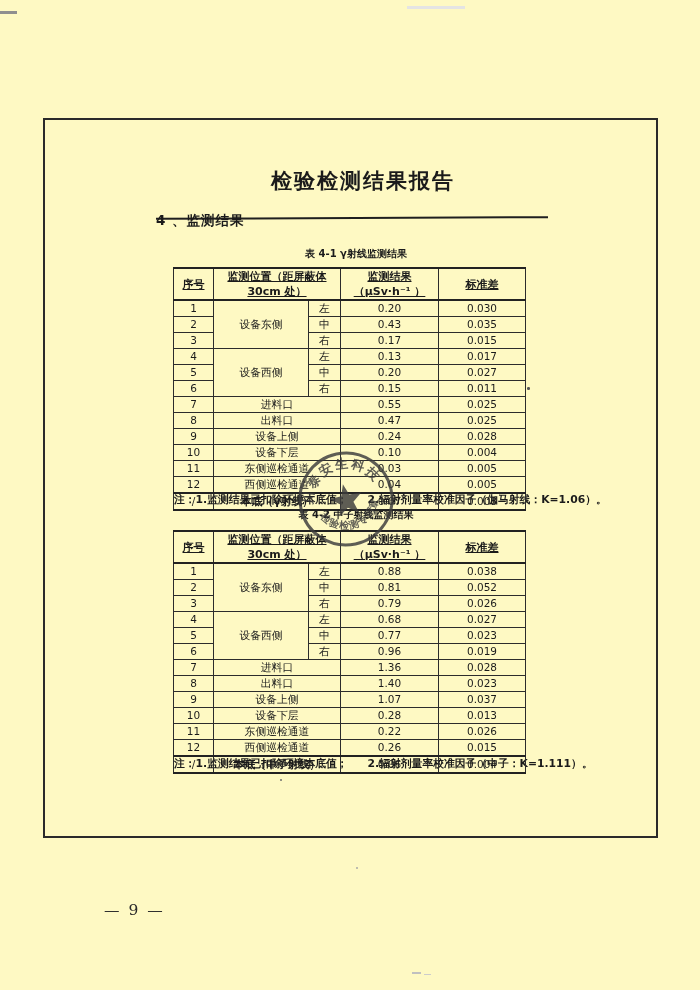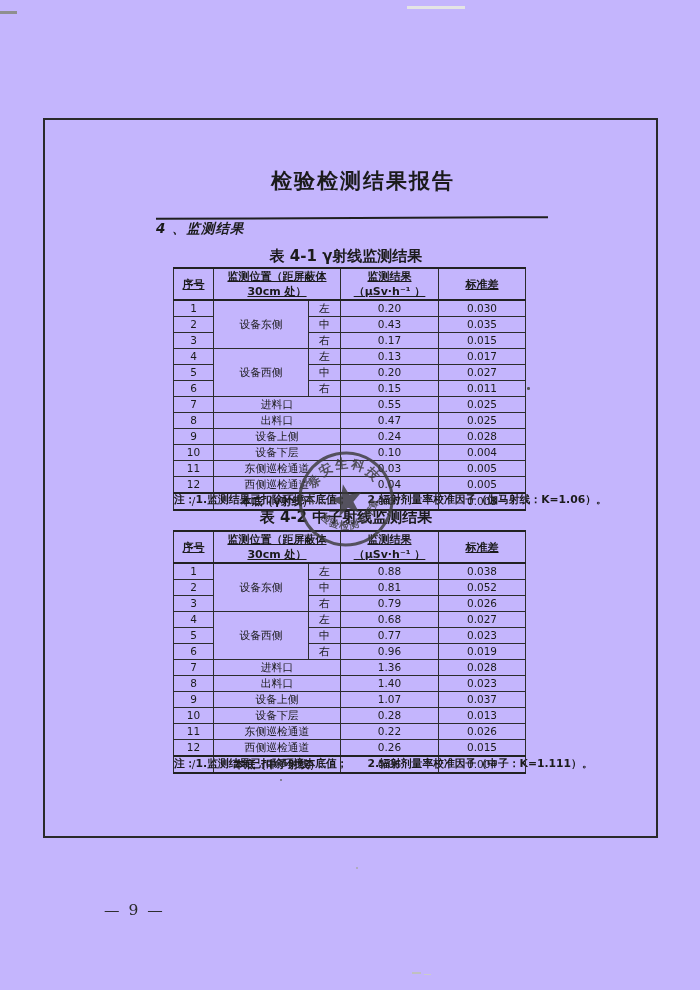--- a/index.html
+++ b/index.html
@@ -1,28 +1,28 @@
 <!DOCTYPE html>
 <html><head>
 <meta charset="utf-8">
 <style>
   html,body{margin:0;padding:0;}
   #canvas{
-    position:relative;width:700px;height:990px;background:#c4b5fd;overflow:hidden;
+    position:relative;width:700px;height:990px;background:#fef9c3;overflow:hidden;
     font-family:"DejaVu Sans","Liberation Sans",sans-serif;color:#1b1b1b;
   }
   .border-rect{position:absolute;left:43px;top:118px;width:611px;height:716px;border:2px solid #2a2a2a;}
   .doc-title{position:absolute;left:163px;top:167px;width:400px;text-align:center;
     font-size:21px;font-weight:bold;letter-spacing:2px;}
   .report-line{position:absolute;left:156px;top:202px;width:392px;font-size:12px;font-weight:bold;}
   .report-line .rn{float:left;}
   .report-line .pg{float:right;}
   .header-underline{position:absolute;left:156px;top:217px;width:392px;height:2px;background:#1f1f1f;transform:rotate(-0.25deg);}
-  .section-heading{position:absolute;left:156px;top:220px;font-size:13.5px;font-weight:bold;letter-spacing:1px;font-style:italic;}
-  .tbl-caption{position:absolute;left:157px;width:378px;text-align:center;font-size:15px;font-weight:bold;}
+  .section-heading{position:absolute;left:156px;top:212px;font-size:13.5px;font-weight:bold;letter-spacing:1px;}
+  .tbl-caption{position:absolute;left:167px;width:378px;text-align:center;font-size:10px;font-weight:bold;}
   .cap1{top:247px;}
   .cap2{top:508px;}
   table.mon{border-collapse:collapse;table-layout:fixed;width:352px;position:absolute;left:173px;
     border-top:2px solid #222;border-bottom:2px solid #222;z-index:1;}
   .t1{top:267px;} .t2{top:530px;}
   table.mon th,table.mon td{border:1px solid #2c2c2c;padding:0;text-align:center;vertical-align:middle;overflow:hidden;}
   table.mon thead tr{height:21px;text-decoration:underline;}
   table.mon thead th{font-size:11px;font-weight:bold;border-bottom:2px solid #222;}
   table.mon tbody tr{height:15.5px;}
   table.mon tbody td{font-size:10.5px;line-height:15px;}

